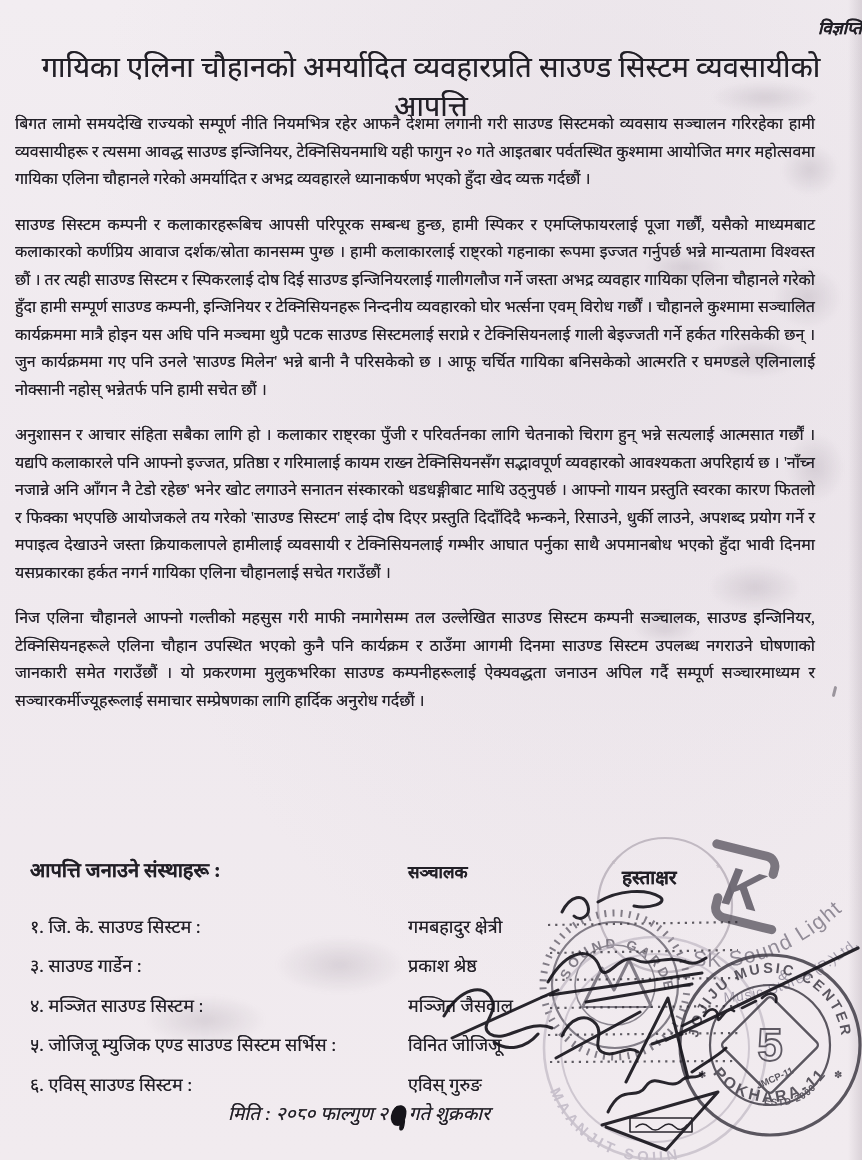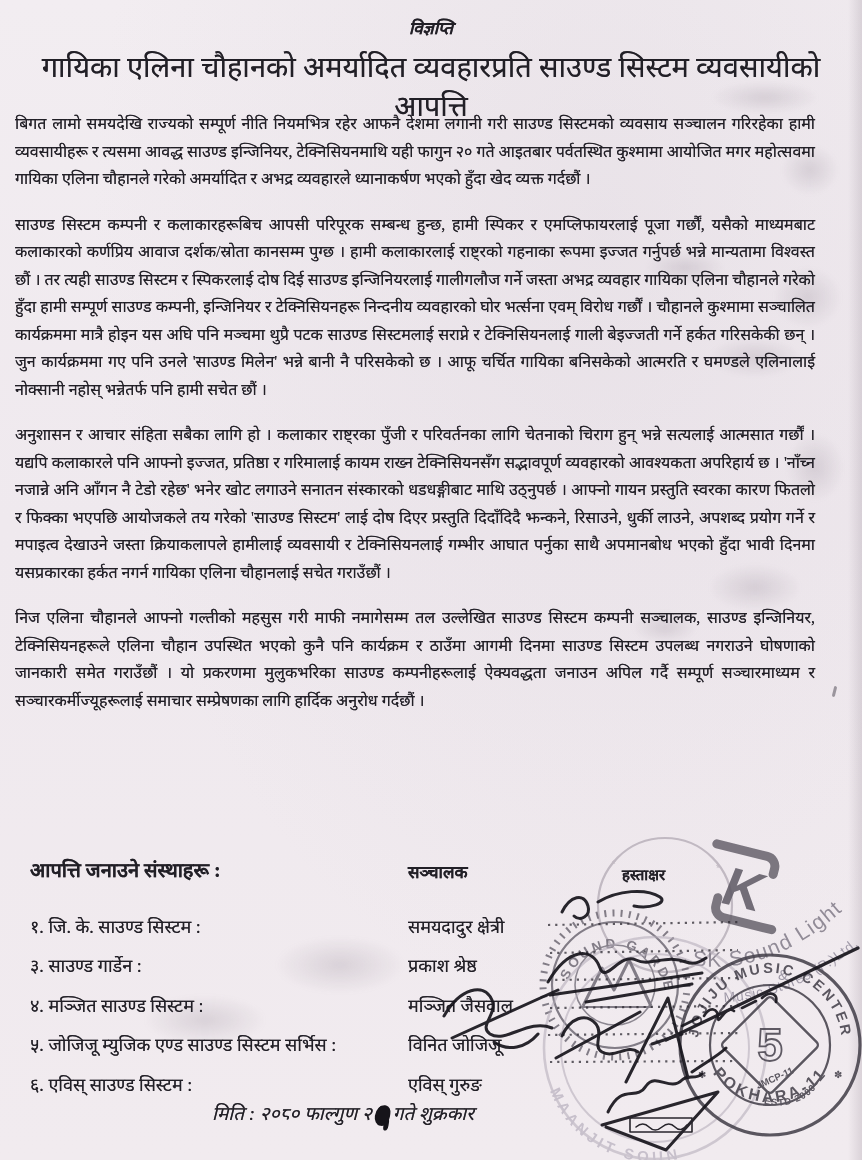--- a/index.html
+++ b/index.html
@@ -6,41 +6,41 @@
   .page{
     position:relative;width:862px;height:1160px;margin:0 auto;overflow:hidden;
     background:
       radial-gradient(ellipse at 70% 20%, rgba(210,200,210,.25), transparent 60%),
       linear-gradient(180deg,#f2edf1 0%,#efe9ee 45%,#f1ebef 100%);
     font-family:"Liberation Serif","DejaVu Serif",serif;
     color:#211f26;
   }
   .ink{ text-shadow:0 0 .5px rgba(25,22,30,.65); }
   .kicker{
-    position:absolute;top:16px;left:0;width:100%;text-align:center;
+    position:absolute;top:16px;left:0;width:100%;text-align:right;
     font-size:17px;font-weight:bold;font-style:italic;
   }
   .doc-title{
     position:absolute;top:48px;left:14px;right:14px;margin:0;text-align:center;
     font-size:29px;font-weight:normal;line-height:1.35;
   }
   .body-col{
     position:absolute;top:110px;left:15px;width:800px;
     font-size:16px;line-height:27.5px;text-align:justify;
   }
   .body-col p{margin:0 0 18px 0;}
   .org-header{position:absolute;left:30px;top:856px;font-size:20px;font-weight:bold;}
   .op-header{position:absolute;left:408px;top:860px;font-size:17px;font-weight:bold;}
-  .sig-header{position:absolute;left:622px;top:864px;font-size:15px;font-weight:bold;z-index:6;}
+  .sig-header{position:absolute;left:622px;top:864px;font-size:19px;font-weight:bold;z-index:6;}
   .rows{position:absolute;left:30px;top:902px;width:810px;font-size:18px;}
   .row{position:relative;height:27.4px;white-space:nowrap;margin-top:12px;}
   .row .org{position:absolute;left:0;}
   .row .operator{position:absolute;left:378px;}
   .date-line{
-    position:absolute;left:212px;top:1100px;font-size:19px;font-style:italic;
+    position:absolute;left:228px;top:1100px;font-size:19px;font-style:italic;
     display:flex;align-items:center;white-space:nowrap;z-index:8;
   }
   .ink-blot{
     display:inline-block;width:15px;height:21px;margin:0 3px;position:relative;top:2px;
     background:#16141a;border-radius:62% 40% 55% 48%;transform:rotate(9deg);
     box-shadow:5px 9px 0 -5px #16141a, -3px -4px 0 -5px #16141a;
   }
   .stamps-layer{position:absolute;left:430px;top:830px;z-index:4;}
   .sig-ink-layer{position:absolute;left:430px;top:830px;z-index:7;}
   .smudge{
@@ -82,21 +82,21 @@
     <p>निज एलिना चौहानले आफ्नो गल्तीको महसुस गरी माफी नमागेसम्म तल उल्लेखित साउण्ड सिस्टम कम्पनी सञ्चालक, साउण्ड इन्जिनियर, टेक्निसियनहरूले एलिना चौहान उपस्थित भएको कुनै पनि कार्यक्रम र ठाउँमा आगमी दिनमा साउण्ड सिस्टम उपलब्ध नगराउने घोषणाको जानकारी समेत गराउँछौं । यो प्रकरणमा मुलुकभरिका साउण्ड कम्पनीहरूलाई ऐक्यवद्धता जनाउन अपिल गर्दै सम्पूर्ण सञ्चारमाध्यम र सञ्चारकर्मीज्यूहरूलाई समाचार सम्प्रेषणका लागि हार्दिक अनुरोध गर्दछौं ।</p>
   </div>
 
   <div class="org-header ink">आपत्ति जनाउने संस्थाहरू :</div>
   <div class="op-header ink">सञ्चालक</div>
   <div class="sig-header ink">हस्ताक्षर</div>
 
   <div class="rows ink">
     <div class="row">
       <span class="org"><span>१.</span> <span>जि. के. साउण्ड सिस्टम :</span></span>
-      <span class="operator">समयदादुर क्षेत्री</span>
+      <span class="operator">गमबहादुर क्षेत्री</span>
     </div>
     <div class="row">
       <span class="org"><span>३.</span> <span>साउण्ड गार्डेन :</span></span>
       <span class="operator">प्रकाश श्रेष्ठ</span>
     </div>
     <div class="row">
       <span class="org"><span>४.</span> <span>मञ्जित साउण्ड सिस्टम :</span></span>
       <span class="operator">मञ्जित जैसवाल</span>
     </div>
     <div class="row">

